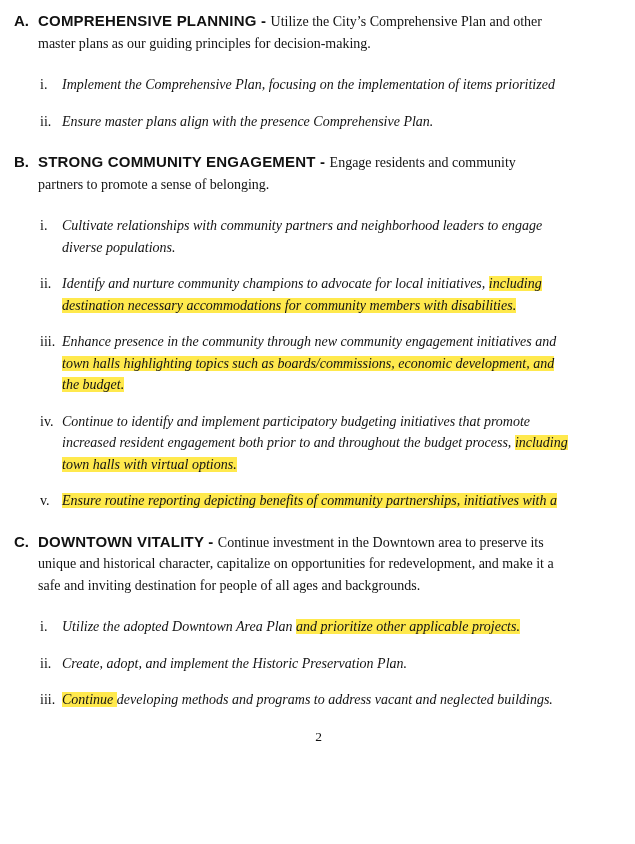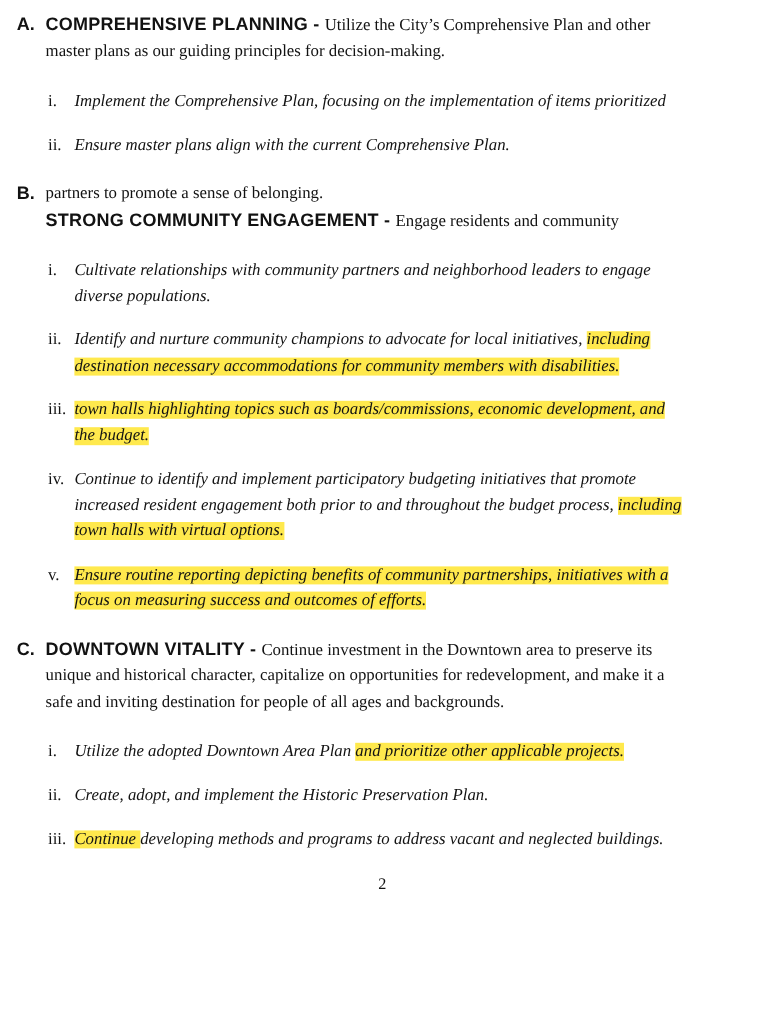--- a/index.html
+++ b/index.html
@@ -59,68 +59,68 @@
         <div class="items">
           <div class="item">
             <span class="item-marker">i.</span>
             <div class="item-body">
               <div class="line"><span>Implement the Comprehensive Plan, focusing on the implementation of items prioritized</span></div>
             </div>
           </div>
           <div class="item">
             <span class="item-marker">ii.</span>
             <div class="item-body">
-              <div class="line"><span>Ensure master plans align with the current Comprehensive Plan.</span></div>
+              <div class="line"><span>Ensure master plans align with the presence Comprehensive Plan.</span></div>
             </div>
           </div>
         </div>
       </div>
       <div class="section">
         <div class="sec-header">
           <span class="sec-marker">B.</span>
           <div class="sec-body">
+            <div class="line"><span class="sec-title">STRONG COMMUNITY ENGAGEMENT</span><span class="sec-sep"> - </span><span>Engage residents and community</span></div>
             <div class="line">partners to promote a sense of belonging.</div>
-            <div class="line"><span class="sec-title">STRONG COMMUNITY ENGAGEMENT</span><span class="sec-sep"> - </span><span>Engage residents and community</span></div>
           </div>
         </div>
         <div class="items">
           <div class="item">
             <span class="item-marker">i.</span>
             <div class="item-body">
               <div class="line"><span>Cultivate relationships with community partners and neighborhood leaders to engage</span></div>
               <div class="line"><span>diverse populations.</span></div>
             </div>
           </div>
           <div class="item">
             <span class="item-marker">ii.</span>
             <div class="item-body">
               <div class="line"><span>Identify and nurture community champions to advocate for local initiatives, </span><span class="hl">including</span></div>
               <div class="line"><span class="hl">destination necessary accommodations for community members with disabilities.</span></div>
             </div>
           </div>
           <div class="item">
             <span class="item-marker">iii.</span>
             <div class="item-body">
+              <div class="line"><span>Enhance presence in the community through new community engagement initiatives and</span></div>
               <div class="line"><span class="hl">town halls highlighting topics such as boards/commissions, economic development, and</span></div>
               <div class="line"><span class="hl">the budget.</span></div>
             </div>
           </div>
           <div class="item">
             <span class="item-marker">iv.</span>
             <div class="item-body">
               <div class="line"><span>Continue to identify and implement participatory budgeting initiatives that promote</span></div>
               <div class="line"><span>increased resident engagement both prior to and throughout the budget process, </span><span class="hl">including</span></div>
               <div class="line"><span class="hl">town halls with virtual options.</span></div>
             </div>
           </div>
           <div class="item">
             <span class="item-marker">v.</span>
             <div class="item-body">
               <div class="line"><span class="hl">Ensure routine reporting depicting benefits of community partnerships, initiatives with a</span></div>
-              <div class="line"><span class="hl">focus on measuring success and outcomes of efforts.</span></div>
             </div>
           </div>
         </div>
       </div>
       <div class="section">
         <div class="sec-header">
           <span class="sec-marker">C.</span>
           <div class="sec-body">
             <div class="line"><span class="sec-title">DOWNTOWN VITALITY</span><span class="sec-sep"> - </span><span>Continue investment in the Downtown area to preserve its</span></div>
             <div class="line">unique and historical character, capitalize on opportunities for redevelopment, and make it a</div>

